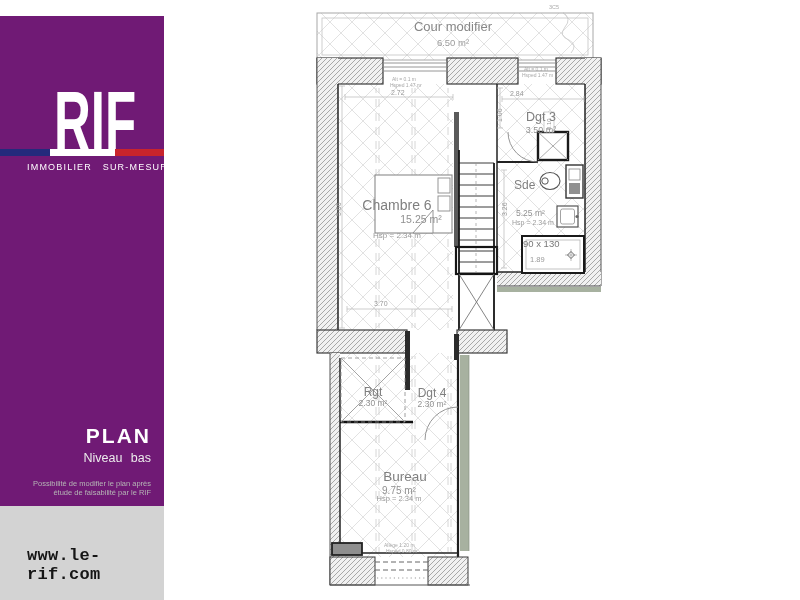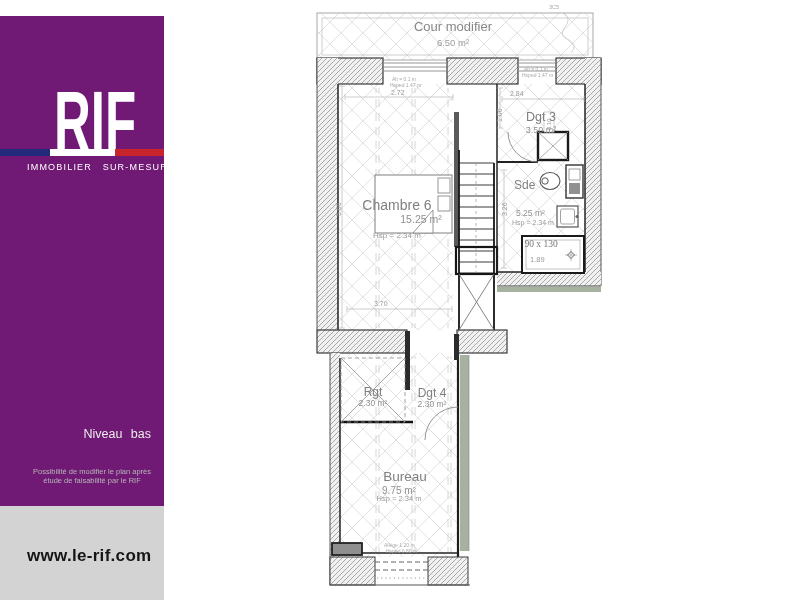--- a/index.html
+++ b/index.html
@@ -12,24 +12,24 @@
              font-weight:bold;color:#ffffff;transform:scaleX(.58);transform-origin:0 0;}
   .flag-bar{position:absolute;left:0;top:133px;width:164px;height:7px;display:flex;}
   .flag-bar .b{width:50px;background:#232a7c;}
   .flag-bar .w{width:65px;background:#ffffff;}
   .flag-bar .r{width:49px;background:#c8242c;}
   .tagline{position:absolute;left:27px;top:146px;color:#ffffff;font-size:9px;
            letter-spacing:1.2px;word-spacing:7px;white-space:nowrap;}
   .plan-block{position:absolute;right:13px;top:408px;text-align:right;color:#fff;}
   .plan-title{font-size:21px;font-weight:bold;letter-spacing:2px;}
   .plan-sub{font-size:12.5px;color:#ececec;word-spacing:5px;margin-top:3px;}
-  .plan-note{margin-top:26px;font-size:7.5px;line-height:9px;color:#b5b5b5;text-align:center;}
+  .plan-note{margin-top:14px;font-size:7.5px;line-height:9px;color:#b5b5b5;}
   .footer{position:absolute;left:0;bottom:0;width:164px;height:110px;background:#d3d3d3;}
   .website{position:absolute;left:27px;top:40px;font-size:17px;font-weight:bold;
-           color:#151515;letter-spacing:.3px;}
+           color:#151515;letter-spacing:.3px;font-family:Liberation Mono, monospace;}
 
   
   svg.plan-svg{position:absolute;left:0;top:0;}
   .lbl{position:absolute;color:#8a8a8a;white-space:nowrap;line-height:1.1;}
   .ctr{text-align:center;}
   .vlbl{position:absolute;transform:rotate(-90deg);transform-origin:0 0;
         font-size:7px;color:#999;white-space:nowrap;}
   .tiny{font-size:5px;color:#a8a8a8;}
 </style>
 </head>
@@ -38,20 +38,21 @@
 <aside class="sidebar">
   <div class="logo-text">RIF</div>
   <div class="flag-bar">
     <span class="b"></span>
     <span class="w"></span>
     <span class="r"></span>
   </div>
   <div class="tagline">IMMOBILIER SUR-MESURE</div>
 
   <div class="plan-block">
+    <div class="plan-title">PLAN</div>
     <div class="plan-sub">Niveau bas</div>
     <div class="plan-note">
       <div>Possibilité de modifier le plan après</div>
       <div>étude de faisabilité par le RIF</div>
     </div>
   </div>
 
   <div class="footer">
     <div class="website">www.le-rif.com</div>
   </div>
@@ -187,21 +188,21 @@
 <div class="lbl ctr" style="left:338px;top:214px;width:118px;font-size:10.5px;color:#909090;padding-left:24px;">15.25 m²</div>
 <div class="lbl ctr" style="left:338px;top:232px;width:118px;font-size:8px;color:#9a9a9a;">Hsp = 2.34 m</div>
 
 <div class="lbl ctr" style="left:505px;top:111px;width:72px;font-size:12.5px;color:#7f7f7f;">Dgt 3</div>
 <div class="lbl ctr" style="left:505px;top:126px;width:72px;font-size:9px;color:#909090;">3.50 m²</div>
 
 <div class="lbl" style="left:514px;top:179px;font-size:12px;color:#7f7f7f;">Sde</div>
 <div class="lbl" style="left:516px;top:209px;font-size:8.5px;color:#909090;">5.25 m²</div>
 <div class="lbl" style="left:512px;top:219px;font-size:7px;color:#9a9a9a;">Hsp = 2.34 m</div>
 
-<div class="lbl ctr" style="left:523px;top:239px;width:36px;font-size:9.5px;color:#787878;font-family:Liberation Serif, serif;">90 x 130</div>
+<div class="lbl ctr" style="left:523px;top:239px;width:36px;font-size:9.5px;color:#787878;">90 x 130</div>
 <div class="lbl" style="left:530px;top:256px;font-size:7.5px;color:#999;">1.89</div>
 
 <div class="lbl ctr" style="left:341px;top:386px;width:64px;font-size:12px;color:#7f7f7f;">Rgt</div>
 <div class="lbl ctr" style="left:341px;top:399px;width:64px;font-size:8.5px;color:#909090;">2.30 m²</div>
 
 <div class="lbl ctr" style="left:406px;top:387px;width:52px;font-size:12px;color:#7f7f7f;">Dgt 4</div>
 <div class="lbl ctr" style="left:406px;top:400px;width:52px;font-size:8.5px;color:#909090;">2.30 m²</div>
 
 <div class="lbl ctr" style="left:340px;top:470px;width:130px;font-size:13.5px;color:#7f7f7f;">Bureau</div>
 <div class="lbl ctr" style="left:340px;top:485px;width:118px;font-size:10px;color:#909090;">9.75 m²</div>

